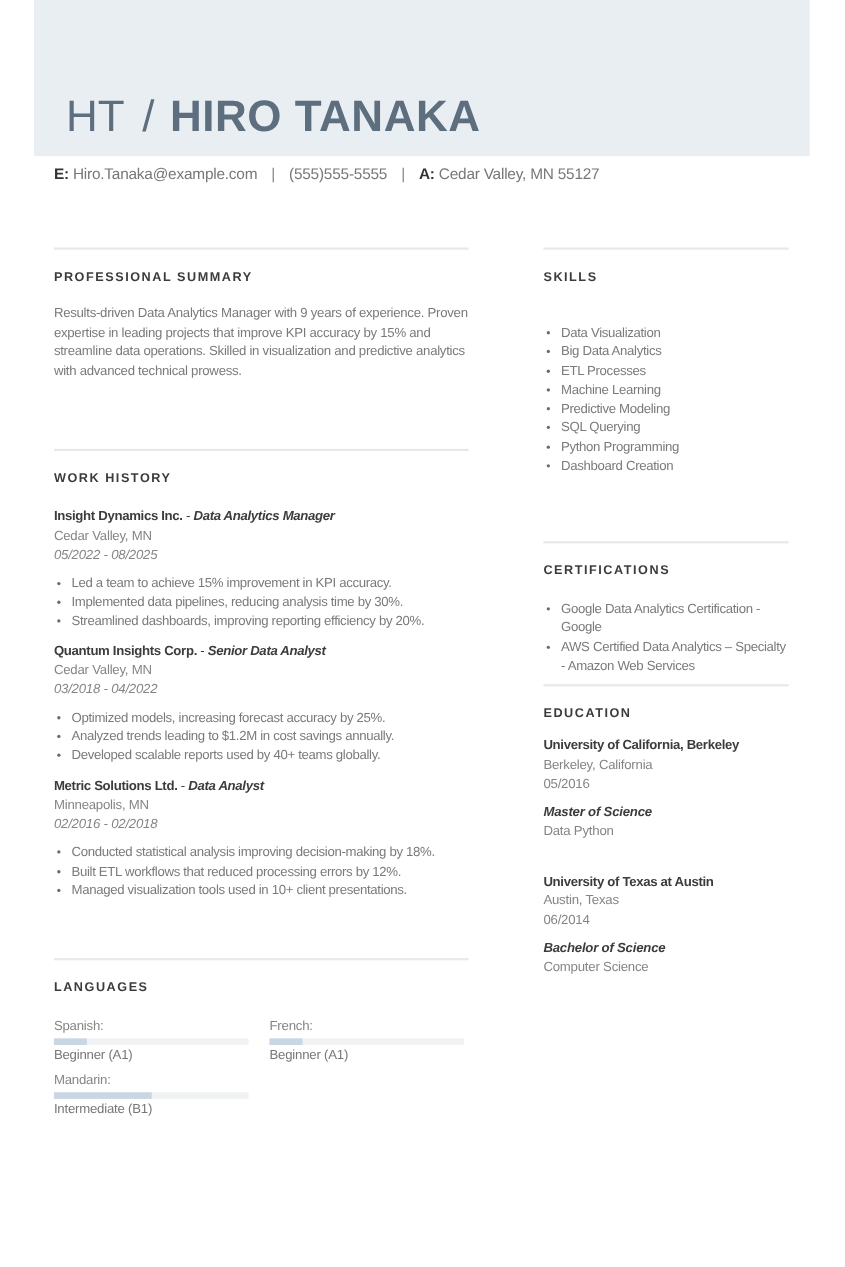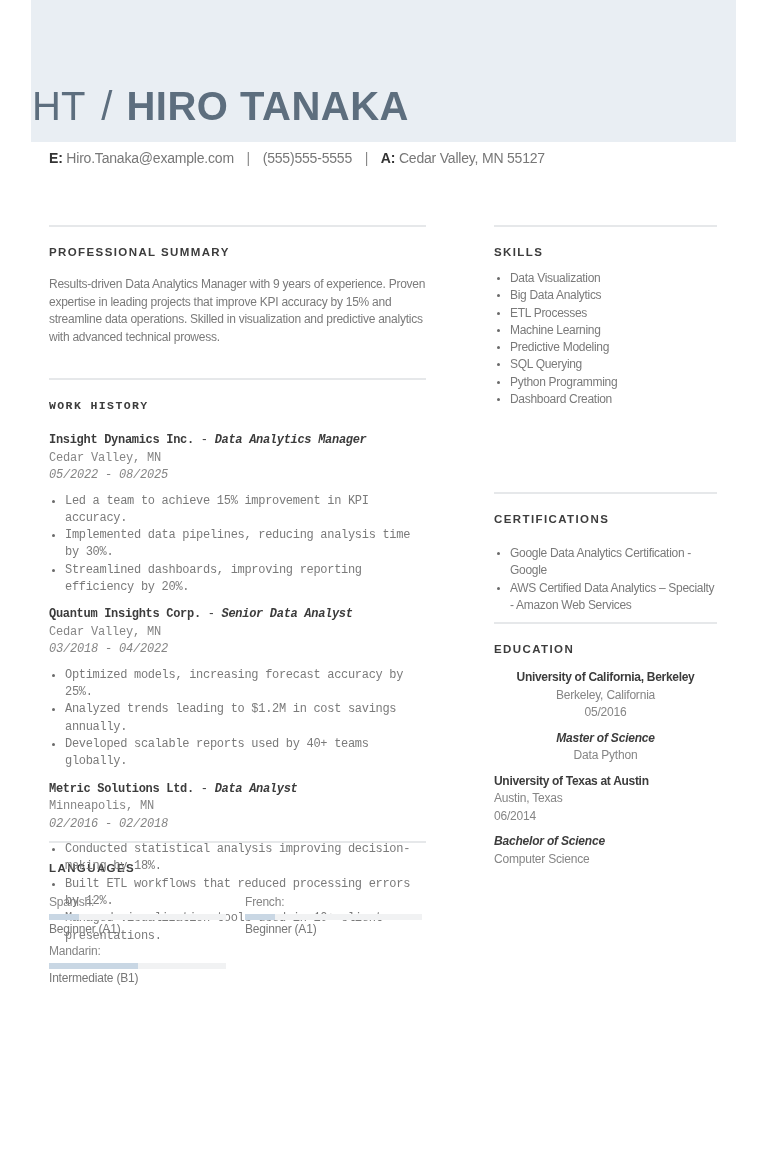--- a/index.html
+++ b/index.html
@@ -4,21 +4,21 @@
 <style>
   * { box-sizing: border-box; margin: 0; padding: 0; }
   html, body { width: 768px; height: 1152px; background: #ffffff; overflow: hidden; }
   body { font-family: "Liberation Sans", "DejaVu Sans", sans-serif; color: #6b6b6b; position: relative; }
 
   .header-band {
     position: absolute; left: 31px; top: 0; width: 705px; height: 142px;
     background: #e9eef3;
   }
   .name-line {
-    position: absolute; left: 32px; top: 84px;
+    position: absolute; left: 60px; top: 84px;
     font-size: 40px; line-height: 44px; color: #5d6e7e; white-space: nowrap;
   }
   .name-line .initials { font-weight: 300; letter-spacing: 0px; }
   .name-line .slash { margin: 0 14px 0 16px; font-weight: 300; }
   .name-line .fullname { font-weight: bold; letter-spacing: 0.5px; }
 
   .contact {
     position: absolute; left: 49px; top: 150px;
     font-size: 14px; color: #777; white-space: nowrap; letter-spacing: -0.2px;
   }
@@ -73,26 +73,26 @@
   <span>Hiro.Tanaka@example.com</span>
   <span class="sep">|</span>
   <span>(555)555-5555</span>
   <span class="sep">|</span>
   <b>A:</b>
   <span>Cedar Valley, MN 55127</span>
 </div>
 
 <div class="col-left">
 
-  <div class="section" style="height:153px;">
+  <div class="section" style="height:183px;">
     <div class="section-title">PROFESSIONAL SUMMARY</div>
     <div class="para">Results-driven Data Analytics Manager with 9 years of experience. Proven expertise in leading projects that improve KPI accuracy by 15% and streamline data operations. Skilled in visualization and predictive analytics with advanced technical prowess.</div>
   </div>
 
-  <div class="section" style="height:463px;font-family:Liberation Mono, monospace;">
+  <div class="section" style="height:463px;">
     <div class="section-title" style="margin-bottom:20px;">WORK HISTORY</div>
 
     <div class="job">
       <div class="job-head"><span>Insight Dynamics Inc.</span><span style="font-weight:normal"> - </span><i>Data Analytics Manager</i></div>
       <div class="job-loc">Cedar Valley, MN</div>
       <div class="job-date">05/2022 - 08/2025</div>
       <ul class="bullets">
         <li>Led a team to achieve 15% improvement in KPI accuracy.</li>
         <li>Implemented data pipelines, reducing analysis time by 30%.</li>
         <li>Streamlined dashboards, improving reporting efficiency by 20%.</li>
@@ -146,21 +146,21 @@
           </div>
         <div class="lang-level">Intermediate (B1)</div>
       </div>
     </div>
   </div>
 </div>
 
 <div class="col-right">
 
   <div class="section" style="height:222px;">
-    <div class="section-title" style="margin-bottom:12px;">SKILLS</div>
+    <div class="section-title" style="margin-bottom:36px;">SKILLS</div>
     <ul class="bullets">
       <li>Data Visualization</li>
       <li>Big Data Analytics</li>
       <li>ETL Processes</li>
       <li>Machine Learning</li>
       <li>Predictive Modeling</li>
       <li>SQL Querying</li>
       <li>Python Programming</li>
       <li>Dashboard Creation</li>
     </ul>
@@ -170,21 +170,21 @@
     <div class="section-title" style="margin-bottom:20px;">CERTIFICATIONS</div>
     <ul class="bullets">
       <li>Google Data Analytics Certification - Google</li>
       <li>AWS Certified Data Analytics – Specialty - Amazon Web Services</li>
     </ul>
   </div>
 
   <div class="section">
     <div class="section-title" style="margin-bottom:14px;">EDUCATION</div>
 
-    <div style="margin-bottom:8px;text-align:center;">
+    <div style="margin-bottom:28px;">
       <div class="edu-school">University of California, Berkeley</div>
       <div class="edu-line">Berkeley, California</div>
       <div class="edu-line">05/2016</div>
       <div class="edu-degree">Master of Science</div>
       <div class="edu-line">Data Python</div>
     </div>
 
     <div>
       <div class="edu-school">University of Texas at Austin</div>
       <div class="edu-line">Austin, Texas</div>

